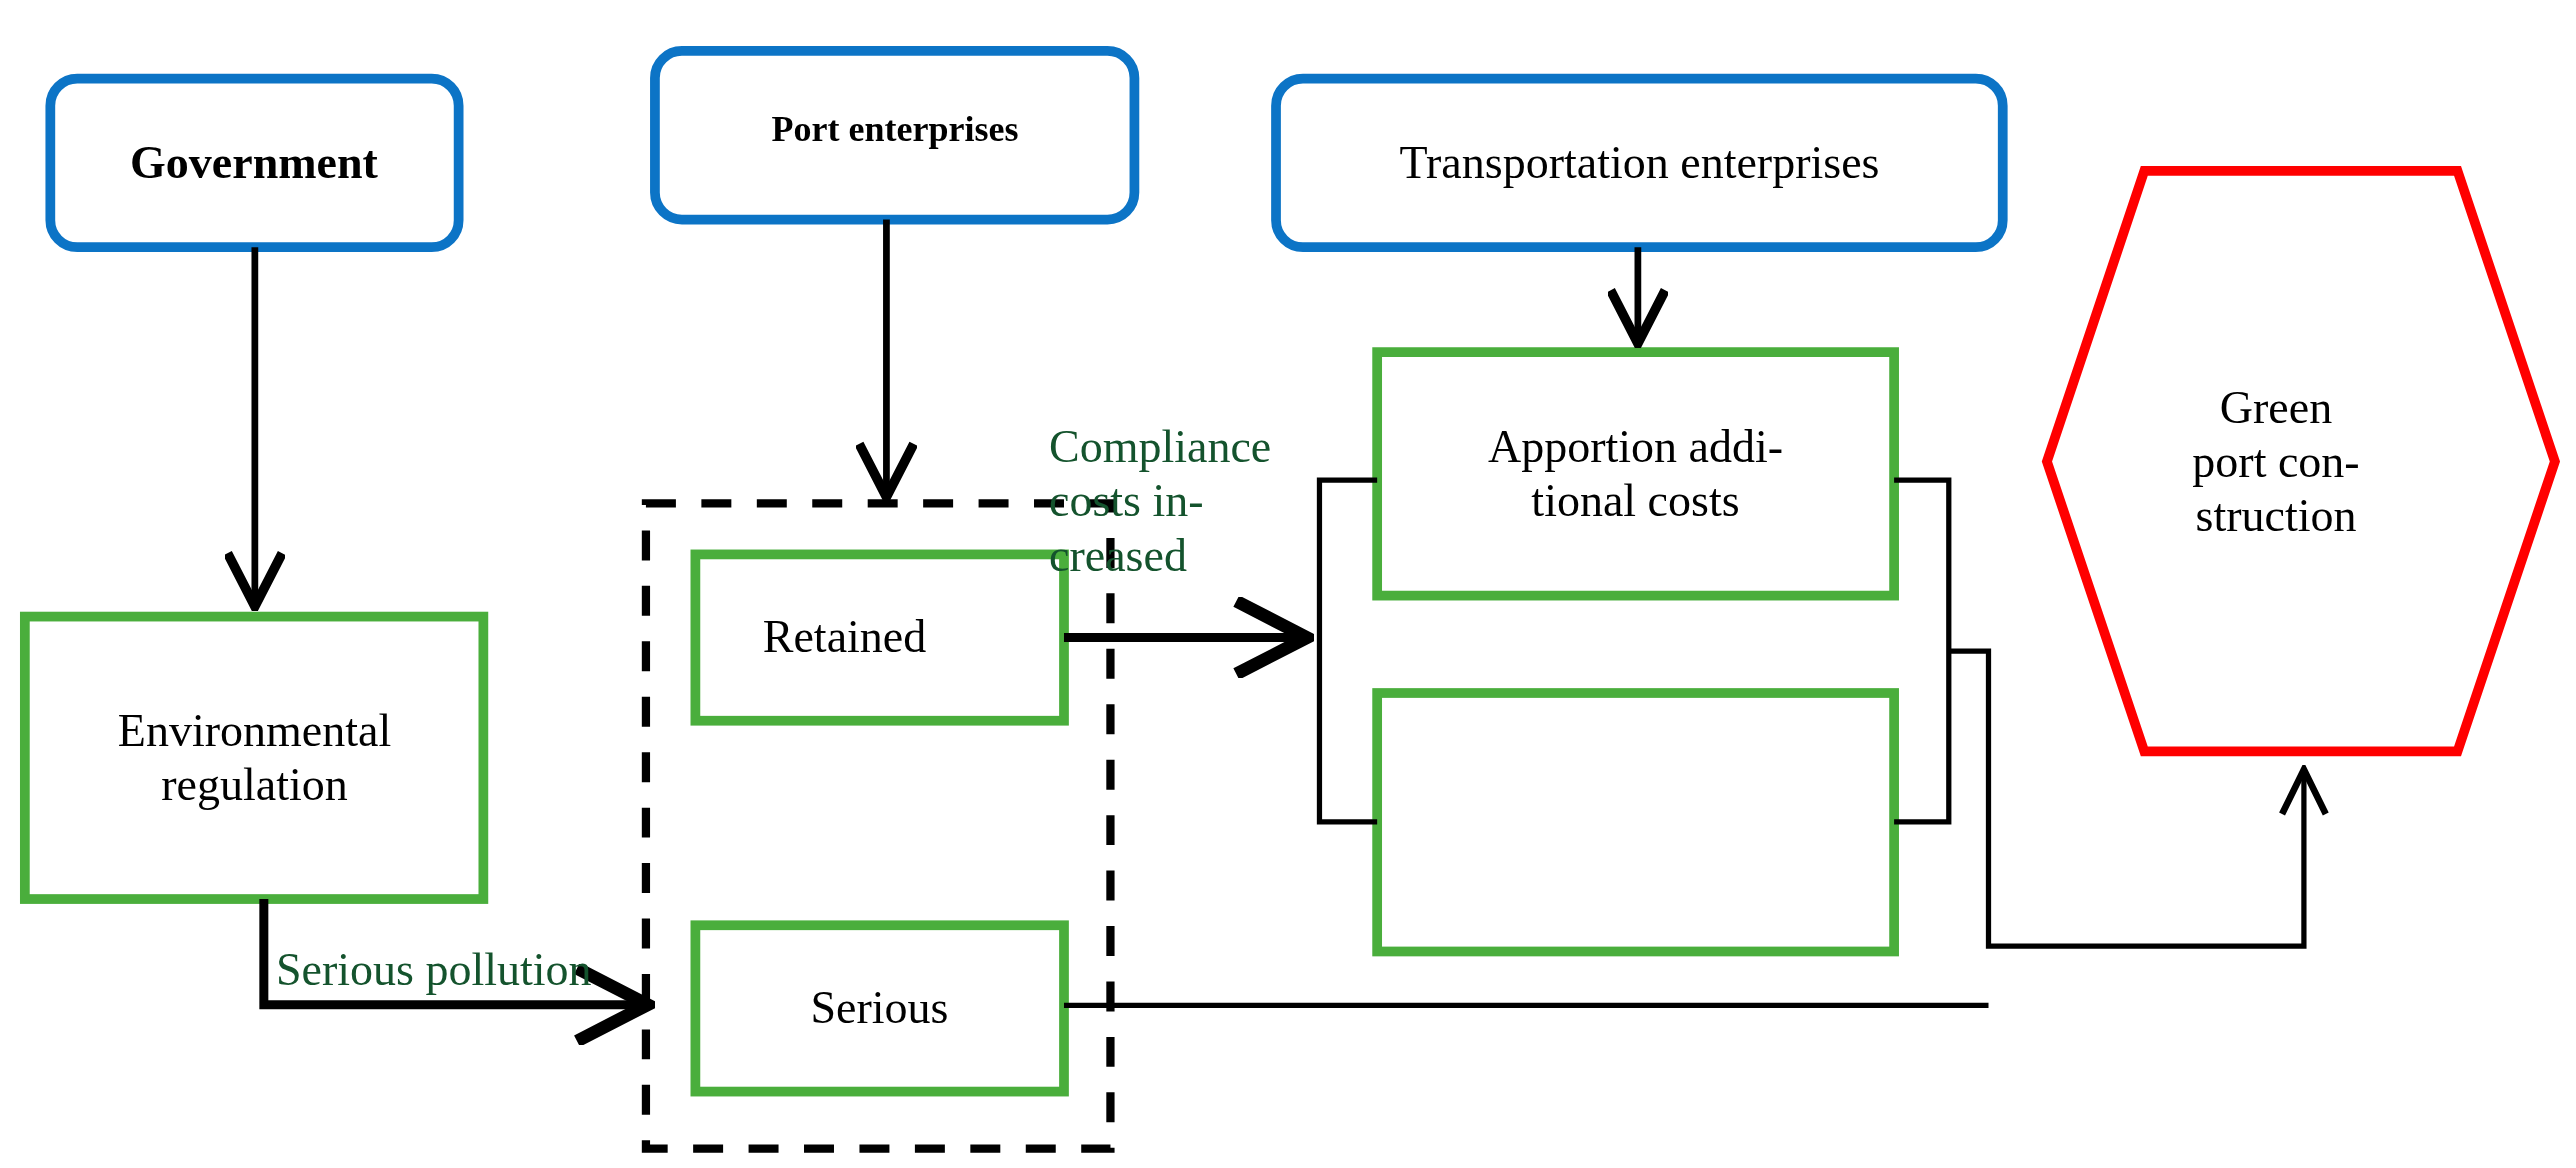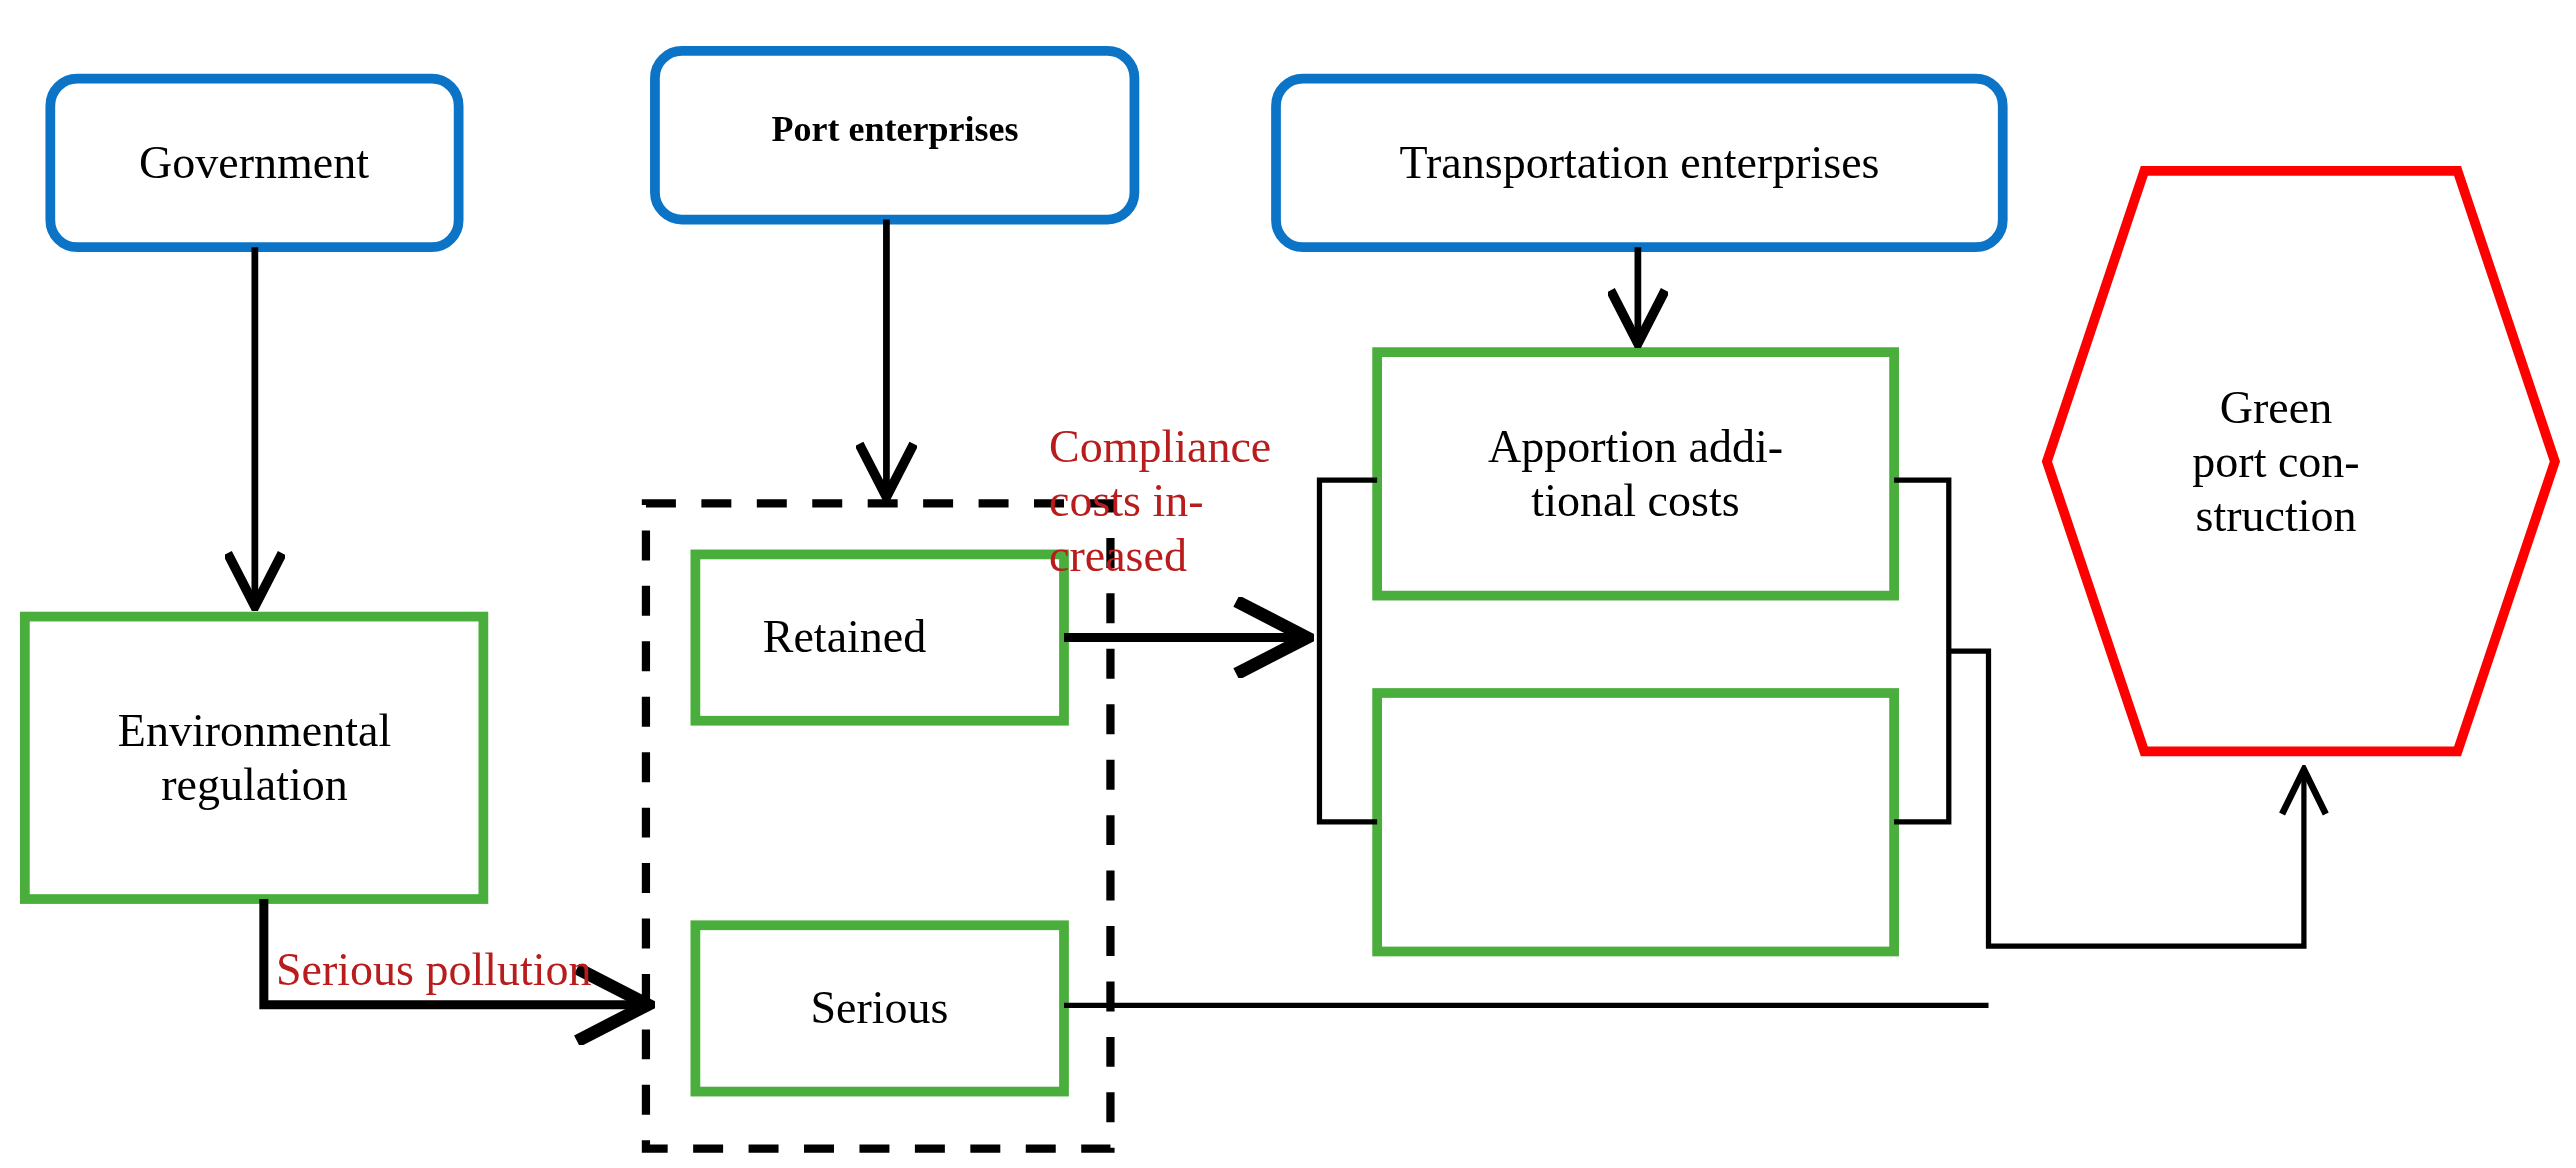--- a/index.html
+++ b/index.html
@@ -29,21 +29,21 @@
     justify-content: center;
     text-align: center;
     color: #000000;
     font-family: "Liberation Serif", "DejaVu Serif", serif;
     line-height: 1.18;
     white-space: pre-line;
     pointer-events: none;
   }
   .edge-label {
     position: absolute;
-    color: #b91c1c;
+    color: #14532d;
     font-family: "Liberation Serif", "DejaVu Serif", serif;
     line-height: 1.18;
     white-space: pre-line;
     pointer-events: none;
   }
   .hit {
     position: absolute;
     background: transparent;
   }
 </style>
@@ -94,21 +94,21 @@
 
     <path d="M1838,641 L1761,641 L1761,1097 L1838,1097" fill="none" stroke="#000000" stroke-width="7"></path>
 
     <path d="M2528,641 L2601,641 L2601,1097 L2528,1097" fill="none" stroke="#000000" stroke-width="7"></path>
 
     <path d="M2601,869 L2654,869 L2654,1263 L3075,1263 L3075,1030" fill="none" stroke="#000000" stroke-width="7" marker-end="url(#arrowThin)"></path>
 
     <path d="M1420,1342 L2654,1342" fill="none" stroke="#000000" stroke-width="7"></path>
   </svg>
 
-  <div class="node-label" style="left:50px; top:79px; width:408px; height:169px; font-size:46px;">Government</div>
+  <div class="node-label" style="left:50px; top:79px; width:408px; height:169px; font-size:46px;font-weight:bold;">Government</div>
 
   <div class="node-label" style="left:655px; top:45px; width:480px; height:169px; font-size:36px;font-weight:bold;">Port enterprises</div>
 
   <div class="node-label" style="left:1276px; top:79px; width:727px; height:169px; font-size:46px;">Transportation enterprises</div>
 
   <div class="node-label" style="left:25px; top:617px; width:459px; height:282px; font-size:46px;">Environmental
 regulation</div>
 
   <div class="node-label" style="left:660px; top:554px; width:369px; height:166px; font-size:46px;">Retained</div>
 

